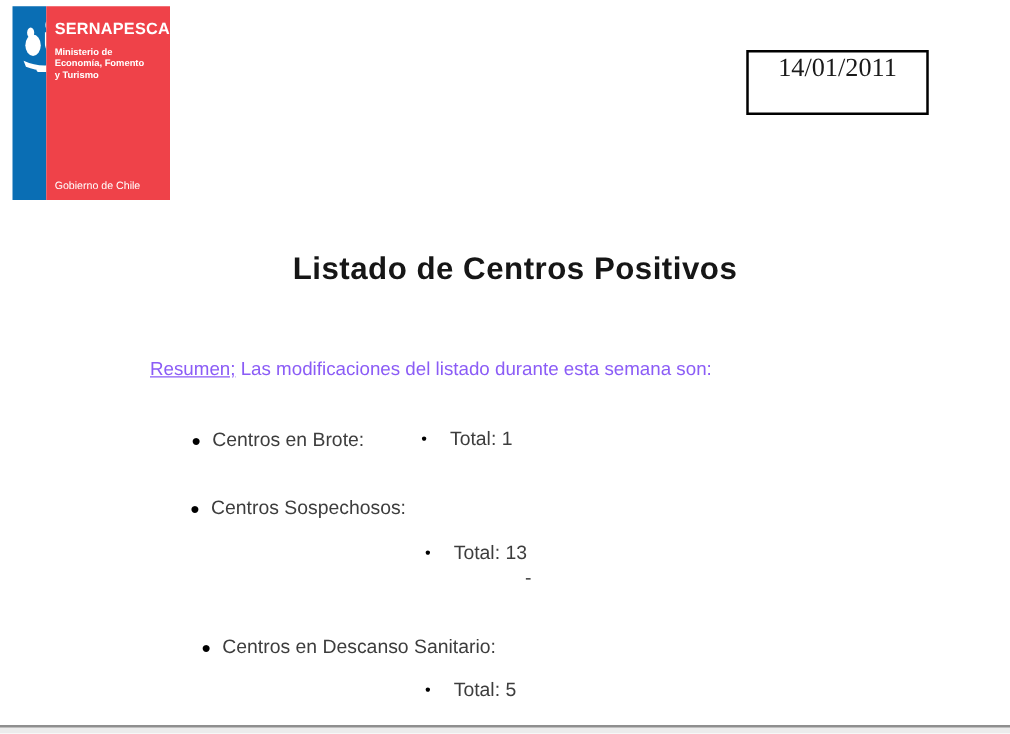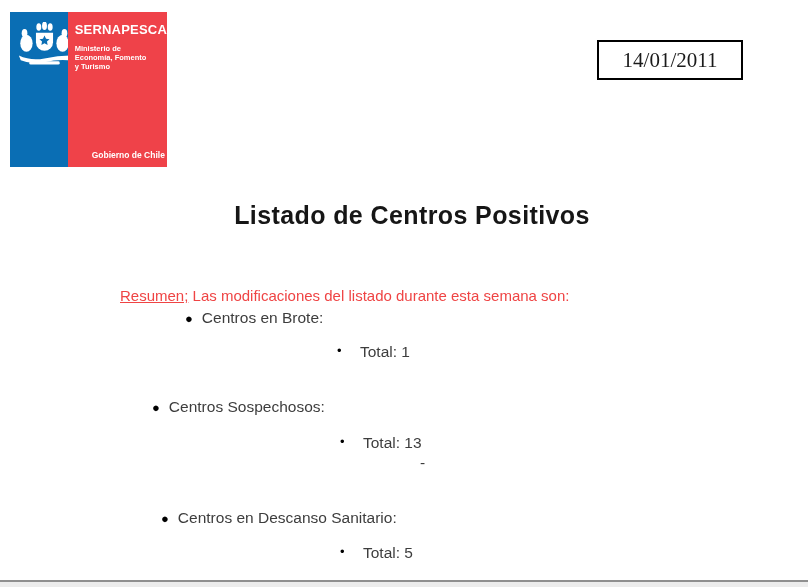--- a/index.html
+++ b/index.html
@@ -4,54 +4,54 @@
 <style>
   * { margin:0; padding:0; box-sizing:border-box; }
   html,body { background:#ffffff; }
   .page {
     position:relative; width:808px; height:587px;
     background:#ffffff; overflow:hidden;
     font-family:"Liberation Sans", sans-serif;
   }
 
   
-  .logo { position:absolute; left:10px; top:12px; width:157px; height:155px; display:flex; }
+  .logo { position:absolute; left:10px; top:5px; width:126px; height:155px; display:flex; }
   .logo-blue { width:69px; background:#0a6eb4; position:relative; }
   .logo-blue svg { position:absolute; left:6px; top:10px; }
   .logo-red { flex:1; background:#ef4249; color:#ffffff; position:relative; padding:10px 0 0 7px; }
   .logo-org { font-size:13px; font-weight:bold; letter-spacing:0.2px; }
   .logo-ministry { margin-top:7px; font-size:7.5px; font-weight:bold; line-height:9px; }
-  .logo-footer { position:absolute; left:7px; bottom:7px; font-size:8.5px; font-weight:bold;margin-left:17px; }
+  .logo-footer { position:absolute; left:7px; bottom:7px; font-size:8.5px; font-weight:normal; }
 
   
   .datebox {
-    position:absolute; left:597px; top:40px; width:146px; height:40px;
-    border:2px solid #000000; display:flex; align-items:center; justify-content:center;
+    position:absolute; left:597px; top:40px; width:146px; height:52px;
+    border:2px solid #000000; display:flex; align-items:flex-start; justify-content:center;
     font-family:"Liberation Serif", serif; font-size:21px; color:#1a1a1a;
   }
 
   
   .title {
     position:absolute; left:0; top:199px; width:100%; padding-left:16px;
     text-align:center; font-size:25px; font-weight:bold; color:#161616;
     line-height:33px; letter-spacing:0.4px;
   }
 
   
-  .resumen { position:absolute; left:120px; top:287px; font-size:15px; color:#ef4444; }
+  .resumen { position:absolute; left:120px; top:287px; font-size:15px; color:#8b5cf6; }
   .resumen .uline { text-decoration:underline; }
 
   .sec-label { position:absolute; font-size:15.5px; color:#3d3d3d; white-space:nowrap; }
   .sec-label .big-dot { color:#000; font-size:13px; margin-right:9px; }
   .sec-total { position:absolute; font-size:15.5px; color:#3d3d3d; display:flex; white-space:nowrap; }
   .sec-total .small-dot { width:23px; color:#000; font-size:13px; }
   .sec-sub { position:absolute; font-size:15.5px; color:#3d3d3d; display:flex; white-space:nowrap; }
   .sec-sub .dash { width:27px; }
 
-  .s1-label { left:153px; top:309px;margin-left:32px; }
+  .s1-label { left:153px; top:344px; }
   .s1-total { left:337px; top:343px; }
   .s2-label { left:152px; top:398px;text-align:center; }
   .s2-total { left:340px; top:434px; }
   .s2-sub   { left:420px; top:454px; }
   .s3-label { left:161px; top:509px; }
   .s3-total { left:340px; top:544px; }
 
   
   .bottom-edge {
     position:absolute; left:0; top:580px; width:100%; height:7px;

